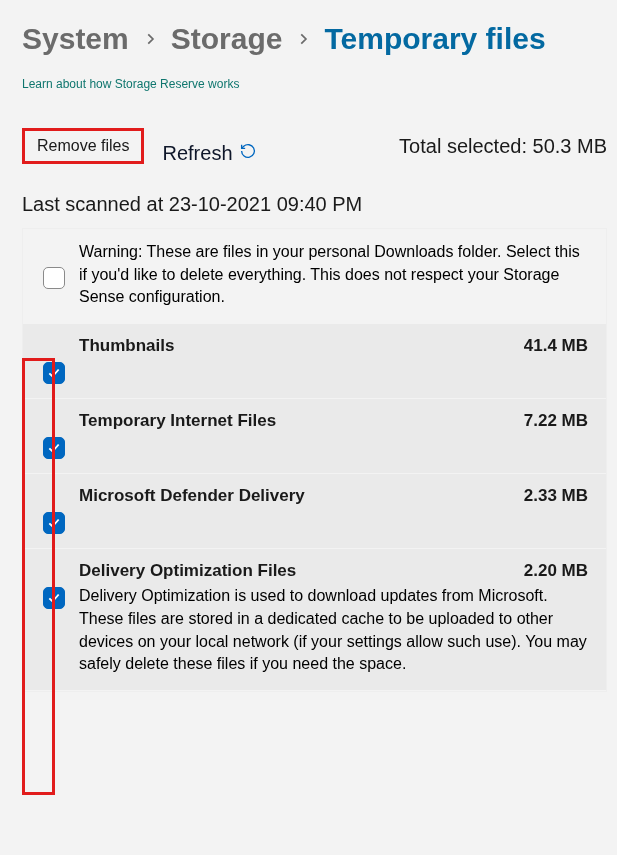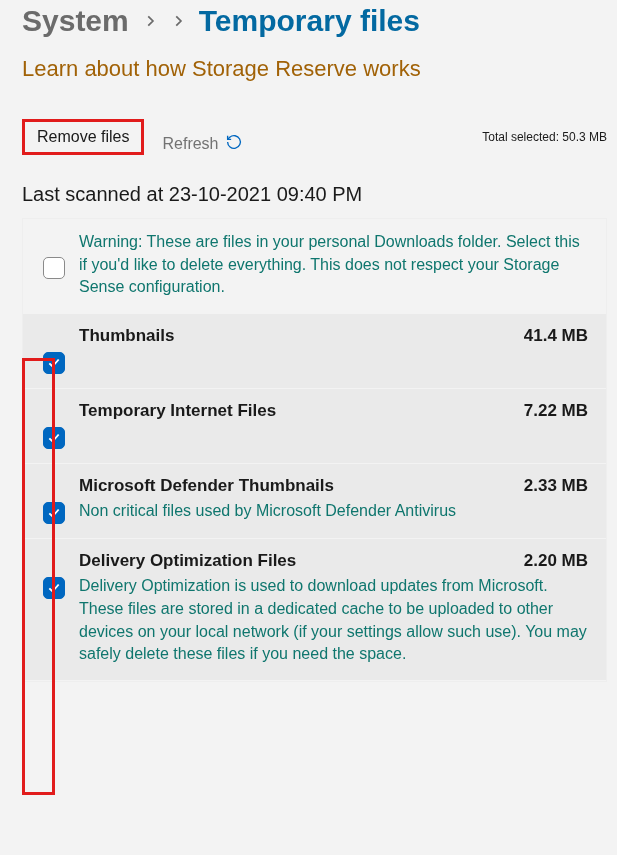--- a/index.html
+++ b/index.html
@@ -4,67 +4,67 @@
   <style>
     * { box-sizing: border-box; margin: 0; padding: 0; }
     body {
       font-family: "Segoe UI", -apple-system, BlinkMacSystemFont, sans-serif;
       background: #f3f3f3;
       color: #1a1a1a;
       width: 617px;
       height: 855px;
       overflow: hidden;
     }
-    .container { padding: 4px 10px 10px 22px; }
+    .container { padding: 22px 10px 10px 22px; }
     .breadcrumb {
       display: flex;
       align-items: center;
       gap: 14px;
       margin-bottom: 18px;
       font-size: 30px;
       font-weight: 600;
       color: #6b6b6b;
     }
     .breadcrumb .active { color: #0369a1; }
     .chev { color: #6b6b6b; display: flex; align-items: center; }
     .chev svg { width: 14px; height: 14px; }
     .link {
-      color: #a16207;
+      color: #0f766e;
       text-decoration: none;
-      font-size: 22px;
+      font-size: 12px;
       display: inline-block;
       margin-bottom: 36px;
       cursor: pointer;
     }
     .actions-row {
       display: flex;
       align-items: center;
       gap: 18px;
       margin-bottom: 28px;
     }
     .remove-btn {
       border: 3px solid #e11b1b;
       padding: 6px 12px;
       font-size: 16px;
       background: transparent;
       cursor: pointer;
       color: #1a1a1a;
     }
     .refresh {
-      color: #737373;
-      font-size: 16px;
+      color: #0f172a;
+      font-size: 20px;
       display: flex;
       align-items: center;
       gap: 6px;
       cursor: pointer;
       margin-top: 15px;
     }
     .refresh svg { width: 18px; height: 18px; }
     .spacer { flex: 1; }
-    .total { color: #1a1a1a; font-size: 12px; }
+    .total { color: #1a1a1a; font-size: 20px; }
     .scanned { font-size: 20px; color: #1a1a1a; margin-bottom: 12px; }
     .list { border: 1px solid rgba(0,0,0,0.02); }
     .item {
       display: flex;
       align-items: flex-start;
       padding: 12px 18px 14px 14px;
       background: #f3f3f3;
       border-bottom: 1px solid #f3f3f3;
     }
     .item.selected { background: #eaeaea; }
@@ -94,39 +94,40 @@
     .checkbox svg { display: none; }
     .checkbox.checked svg { display: block; }
     .content { flex: 1; padding-left: 8px; }
     .titlerow {
       display: flex;
       justify-content: space-between;
       font-weight: 600;
       font-size: 17px;
       margin-bottom: 4px;
     }
-    .desc { font-size: 16px; color: #0f766e; line-height: 1.42; }
+    .desc { font-size: 16px; color: #000000; line-height: 1.42; }
     .highlight-strip {
       position: absolute;
       border: 3px solid #e11b1b;
       border-top: none;
       pointer-events: none;
     }
   </style>
 </head>
 <body>
 
 <div class="container">
   <div class="breadcrumb">
     <span>System</span>
     <span class="chev">
       <svg viewBox="0 0 24 24" fill="none" stroke="currentColor" stroke-width="3">
           <polyline points="9 4 17 12 9 20"></polyline>
         </svg>
     </span>
+    <span>Storage</span>
     <span class="chev">
       <svg viewBox="0 0 24 24" fill="none" stroke="currentColor" stroke-width="3">
           <polyline points="9 4 17 12 9 20"></polyline>
         </svg>
     </span>
     <span class="active">Temporary files</span>
   </div>
 
   <a class="link">Learn about how Storage Reserve works</a>
 
@@ -189,24 +190,23 @@
       <div class="item selected">
         <div class="cbwrap">
           <div class="checkbox checked">
             <svg viewBox="0 0 24 24" fill="none" stroke="currentColor" stroke-width="3.2">
               <polyline points="4 12.5 9.5 18 20 6"></polyline>
             </svg>
           </div>
         </div>
         <div class="content">
           <div class="titlerow">
-            <span>Microsoft Defender Thumbnails</span>
+            <span>Microsoft Defender Delivery</span>
             <span>2.33 MB</span>
           </div>
-          <div class="desc">Non critical files used by Microsoft Defender Antivirus</div>
         </div>
       </div>
       <div class="item selected">
         <div class="cbwrap">
           <div class="checkbox checked">
             <svg viewBox="0 0 24 24" fill="none" stroke="currentColor" stroke-width="3.2">
               <polyline points="4 12.5 9.5 18 20 6"></polyline>
             </svg>
           </div>
         </div>

